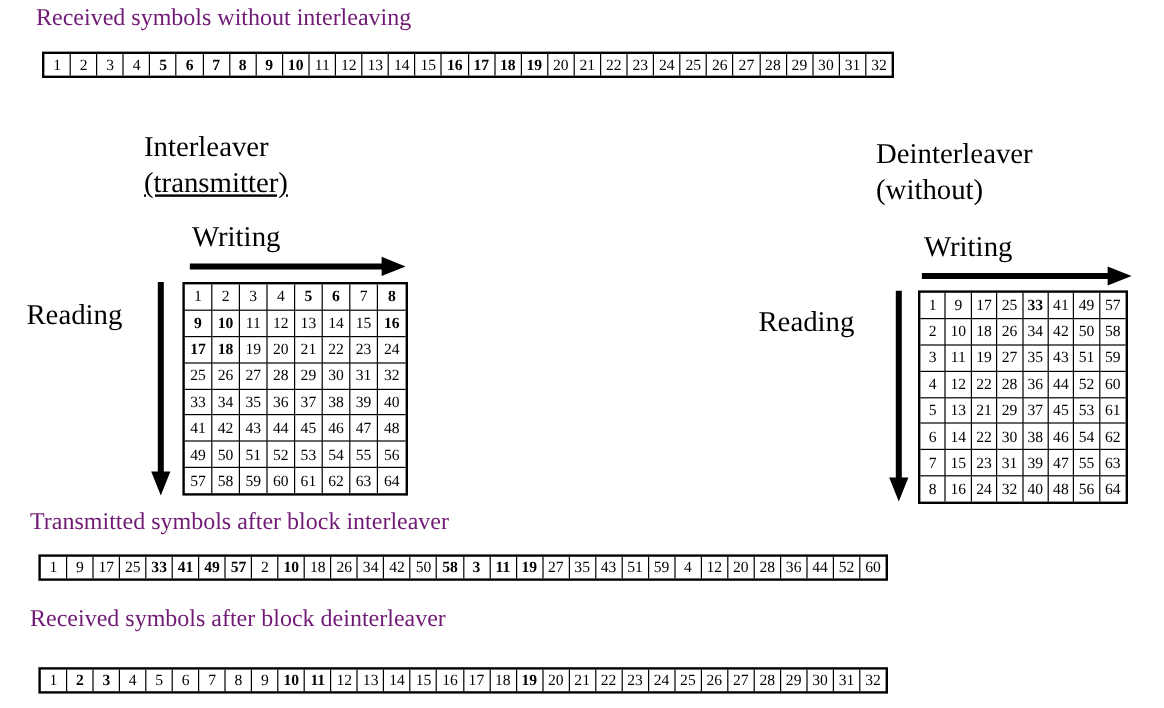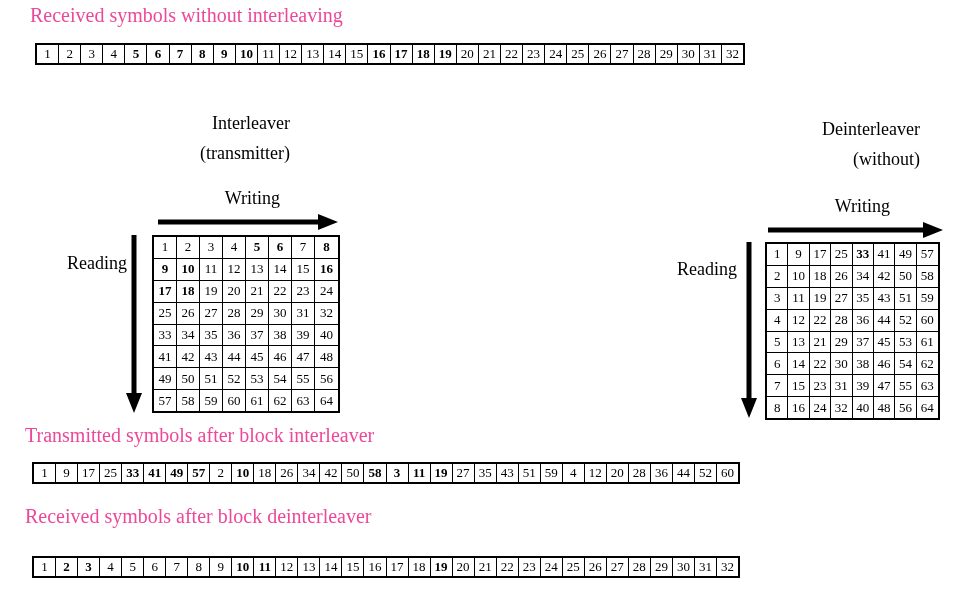--- a/index.html
+++ b/index.html
@@ -17,29 +17,29 @@
     overflow: hidden;
   }
 
   .abs { position: absolute; }
 
   
   .caption {
     font-size: 20px;
     line-height: 22px;
     white-space: nowrap;
-    color: #ec4899;
+    color: #701a75;
   }
 
   
   .label {
-    font-size: 18px;
+    font-size: 24px;
     line-height: 22px;
     white-space: nowrap;
-    text-align: right;
+    text-align: left;
     color: #000;
   }
 
   
   .strip {
     display: flex;
     border: 2px solid #000;
     background: #fff;
     box-sizing: border-box;
     height: 22px;
@@ -121,21 +121,21 @@
     <div class="cell" style="flex: 1 1 0px;">26</div>
     <div class="cell" style="flex: 1 1 0px;">27</div>
     <div class="cell" style="flex: 1 1 0px;">28</div>
     <div class="cell" style="flex: 1 1 0px;">29</div>
     <div class="cell" style="flex: 1 1 0px;">30</div>
     <div class="cell" style="flex: 1 1 0px;">31</div>
     <div class="cell" style="flex: 1 1 0px;">32</div>
   </div>
 
 <div class="abs label" style="left:120px; top:112px; width:170px;">Interleaver</div>
-<div class="abs label" style="left:120px; top:142px; width:170px;">(transmitter)</div>
+<div class="abs label" style="left:120px; top:142px; width:170px;text-decoration:underline;">(transmitter)</div>
 
 <div class="abs label" style="left:160px; top:187px; width:120px;">Writing</div>
 
 <div class="abs arrow" style="left:158px; top:213px;">
   <svg width="180" height="18" viewBox="0 0 180 18">
     <line x1="0" y1="9" x2="162" y2="9" stroke="#000" stroke-width="5"></line>
     <polygon points="160,1 180,9 160,17" fill="#000"></polygon>
   </svg>
 </div>
 

